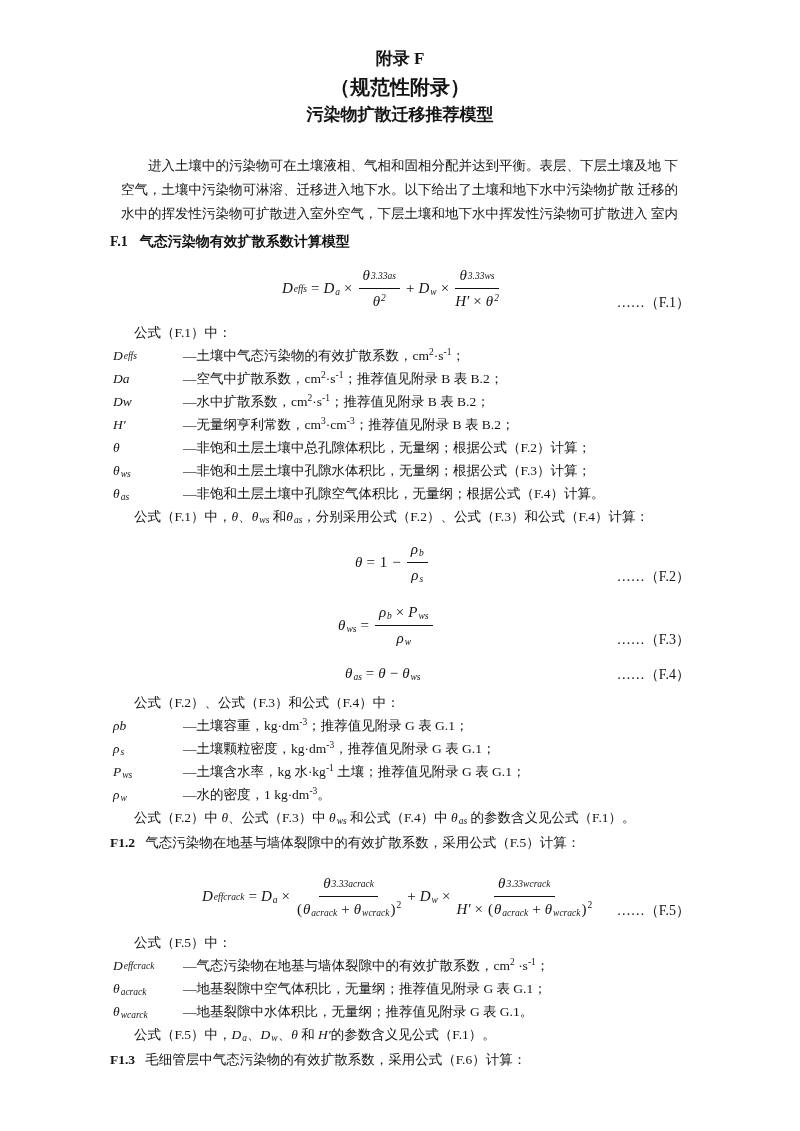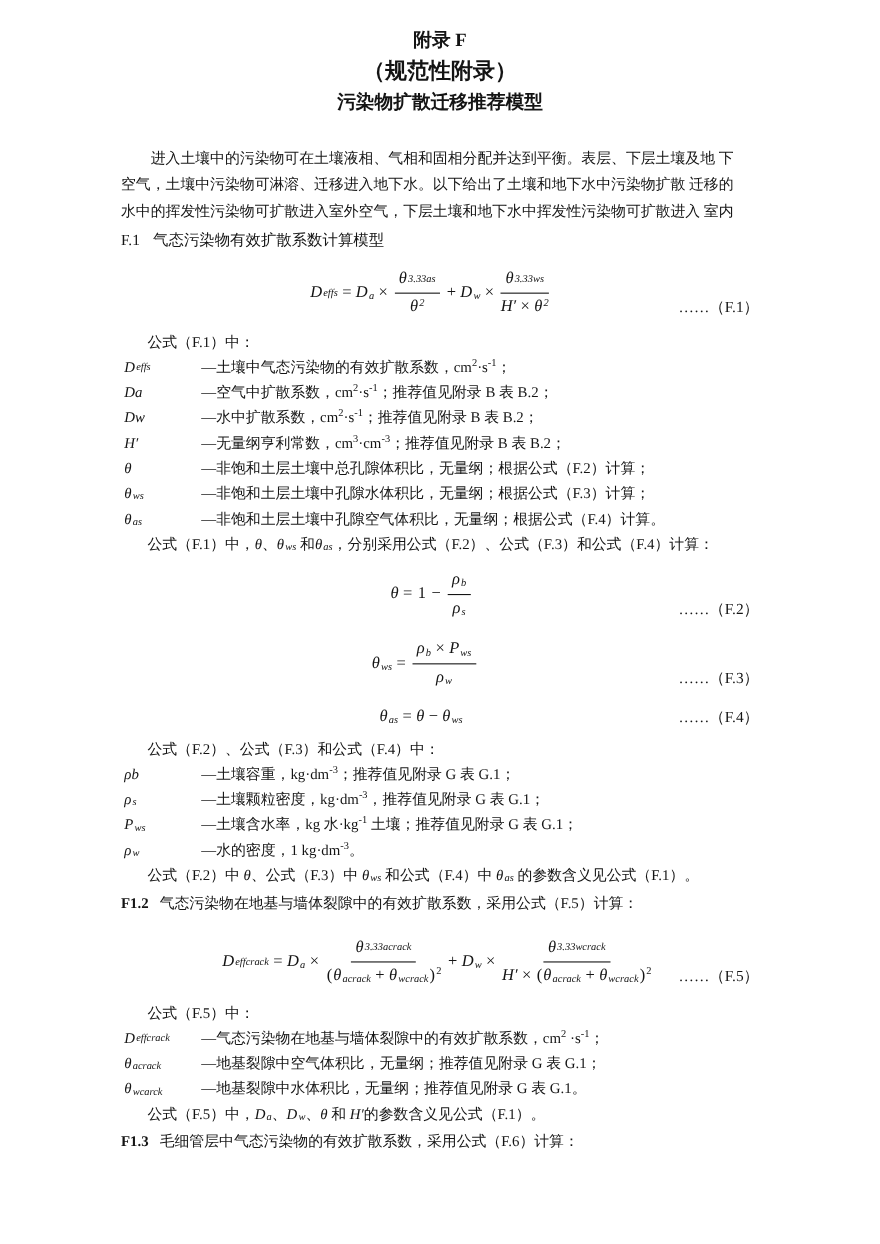--- a/index.html
+++ b/index.html
@@ -2,33 +2,33 @@
 <html><head>
 <meta charset="utf-8">
 <style>
   html,body{margin:0;padding:0;}
   body{
     width:800px;height:1131px;background:#ffffff;color:#141414;
     font-family:"Liberation Serif","DejaVu Serif",serif;
     font-size:13.5px;line-height:23px;
     -webkit-font-smoothing:antialiased;
   }
-  .page{box-sizing:border-box;width:800px;height:1131px;padding:24px 110px 0 110px;position:relative;overflow:hidden;}
+  .page{box-sizing:border-box;width:800px;height:1131px;padding:46px 110px 0 110px;position:relative;overflow:hidden;}
 
   
   .doc-title{text-align:center;font-weight:bold;font-size:17px;line-height:26px;}
   .doc-title.kind{font-size:20px;margin-top:2px;}
   .doc-title.name{margin-top:2px;text-align:center;}
 
   
-  .para{margin-top:26px;}
+  .para{margin-top:26px;margin-left:11px;}
   .para .line{line-height:24px;white-space:nowrap;}
   .para .line.indent{text-indent:27px;}
 
-  .sec-head{font-weight:normal;font-size:14px;line-height:24px;margin-top:4px;}
+  .sec-head{font-weight:bold;font-size:14px;line-height:24px;margin-top:4px;}
   .sec-head .num{margin-right:12px;}
   .clause{line-height:23px;margin-top:2px;}
   .clause .cnum{font-weight:bold;margin-right:10px;}
 
   
   .lead,.note{padding-left:24px;line-height:23px;}
 
   
   .deflist{margin-left:3px;}
   .def-row{display:flex;line-height:23px;}

